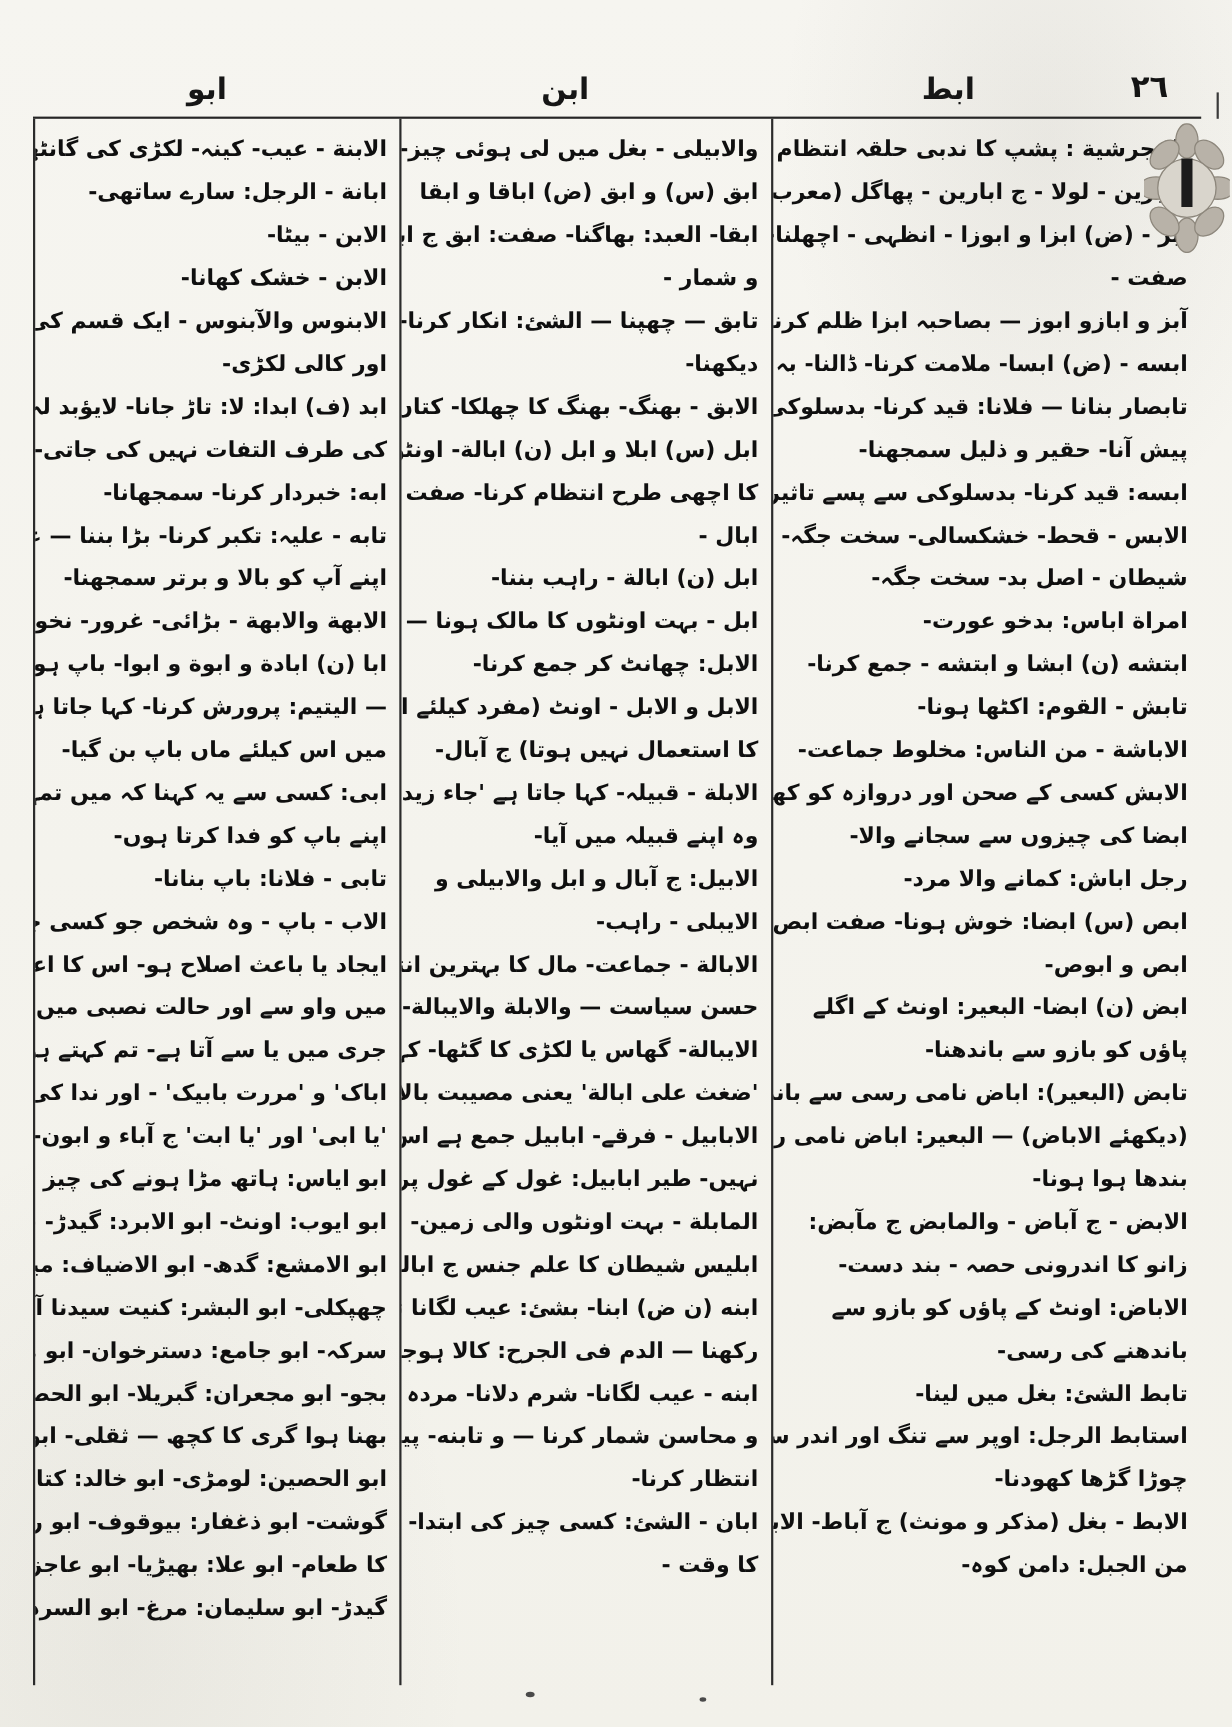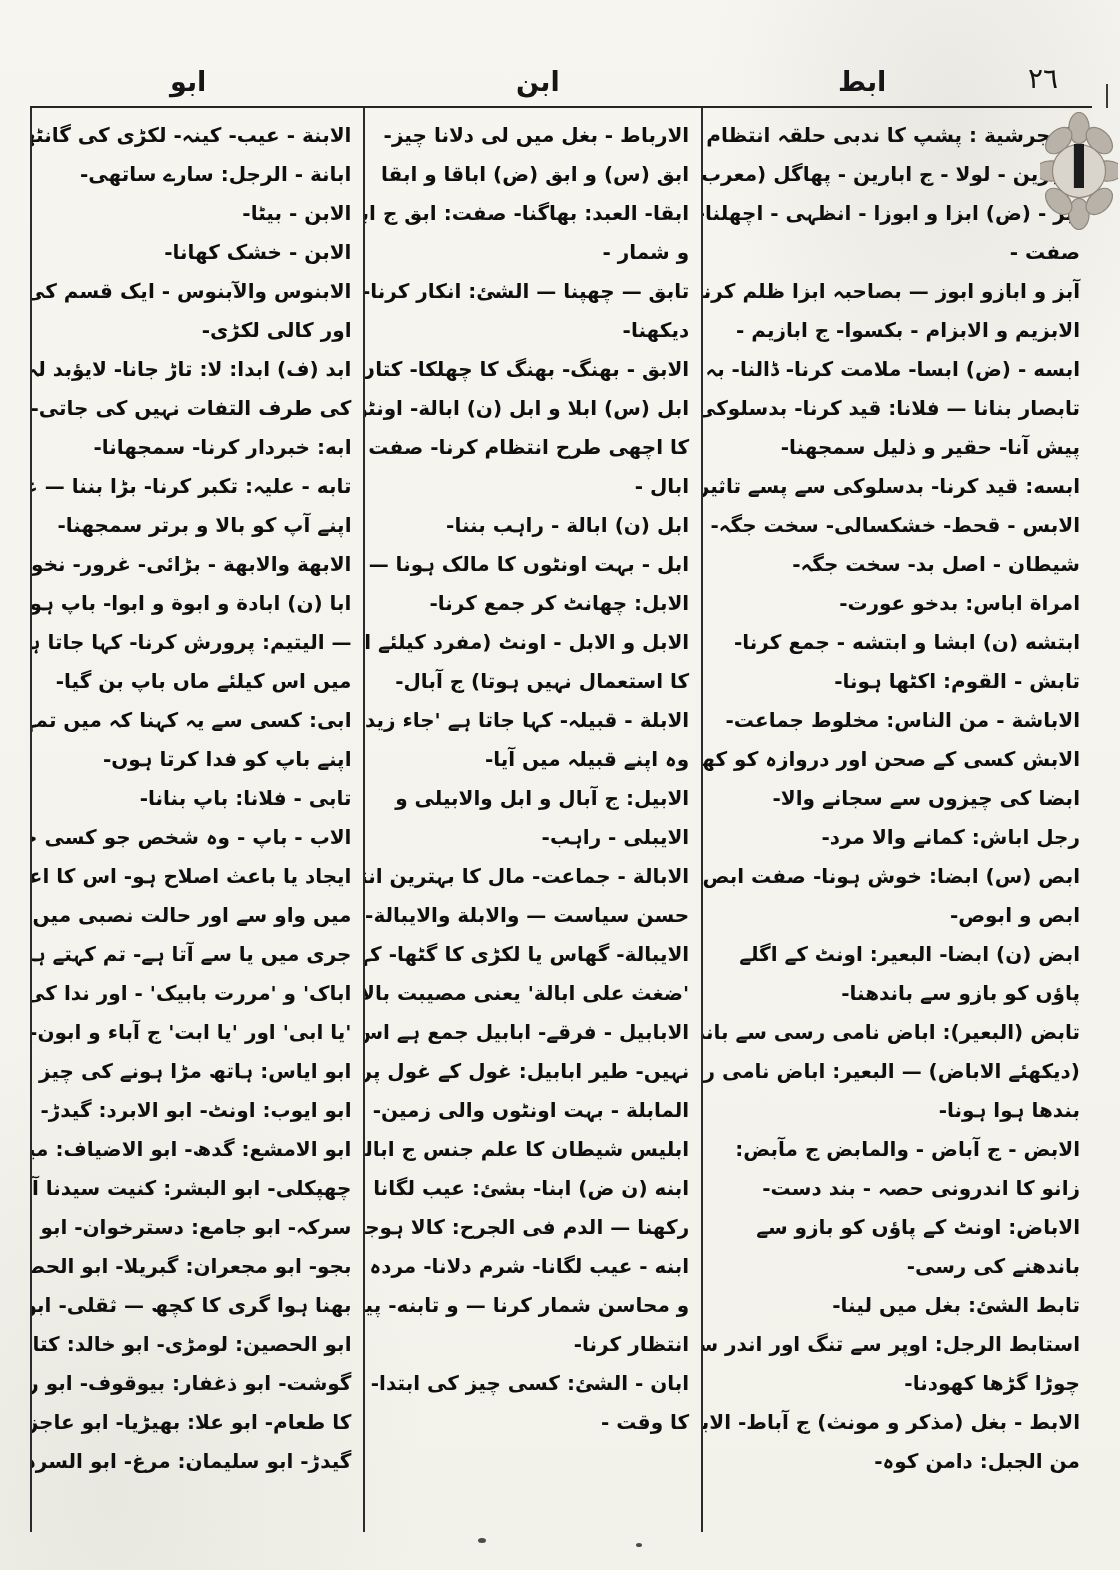--- a/index.html
+++ b/index.html
@@ -24,28 +24,28 @@
   }
   .header-word {
     position: absolute;
     top: 66px;
     font-size: 27px;
     font-weight: bold;
     color: #161616;
     text-align: center;
   }
   .hw-left   { left: 170px; }
-  .hw-center { left: 492px; margin-left: 24px; }
+  .hw-center { left: 492px; }
   .hw-right  { left: 838px; }
   .page-number {
     position: absolute;
     top: 62px;
     left: 1028px;
     font-size: 28px;
-    font-weight: normal;
+    font-weight: bold;
     color: #141414;
   }
   .top-rule {
     position: absolute;
     top: 106px;
     left: 30px;
     width: 1062px;
     height: 2px;
     background: #262626;
   }
@@ -123,21 +123,20 @@
   <div class="top-rule"></div>
   <div class="edge-mark"></div>
 
   <div class="columns">
     <div class="col col-right">
         <div class="line">الابجرشية : پشپ کا ندبی حلقہ انتظام -</div>
         <div class="line">الابرين - لولا - ج ابارين - پھاگل (معرب)</div>
         <div class="line">ابز - (ض) ابزا و ابوزا - انظہی - اچھلنا- کودنا</div>
         <div class="line">صفت -</div>
         <div class="line">آبز و ابازو ابوز — بصاحبہ ابزا ظلم کرنا-</div>
-        <div class="line">الابزيم و الابزام - بکسوا- ج ابازيم -</div>
         <div class="line">ابسه - (ض) ابسا- ملامت کرنا- ڈالنا- بہ</div>
         <div class="line">تابصار بنانا — فلانا: قید کرنا- بدسلوکی سے</div>
         <div class="line">پیش آنا- حقیر و ذلیل سمجھنا-</div>
         <div class="line">ابسه: قید کرنا- بدسلوکی سے پسے تاثیر دلانا</div>
         <div class="line">الابس - قحط- خشکسالی- سخت جگہ- نرکچھوا</div>
         <div class="line">شیطان - اصل بد- سخت جگہ-</div>
         <div class="line">امراة اباس: بدخو عورت-</div>
         <div class="line">ابتشه (ن) ابشا و ابتشه - جمع کرنا-</div>
         <div class="line">تابش - القوم: اکٹھا ہونا-</div>
         <div class="line">الاباشة - من الناس: مخلوط جماعت-</div>
@@ -155,21 +154,21 @@
         <div class="line">زانو کا اندرونی حصہ - بند دست-</div>
         <div class="line">الاباض: اونٹ کے پاؤں کو بازو سے</div>
         <div class="line">باندھنے کی رسی-</div>
         <div class="line">تابط الشئ: بغل میں لینا-</div>
         <div class="line">استابط الرجل: اوپر سے تنگ اور اندر سے</div>
         <div class="line">چوڑا گڑھا کھودنا-</div>
         <div class="line">الابط - بغل (مذکر و مونث) ج آباط- الابط</div>
         <div class="line">من الجبل: دامن کوہ-</div>
       </div>
     <div class="col col-center">
-        <div class="line">الارباط - بغل میں لی دلانا چیز-</div>
+        <div class="line">والابیلی - بغل میں لی ہوئی چیز-</div>
         <div class="line">ابق (س) و ابق (ض) اباقا و ابقا</div>
         <div class="line">ابقا- العبد: بھاگنا- صفت: ابق ج ابق</div>
         <div class="line">و شمار -</div>
         <div class="line">تابق — چھپنا — الشئ: انکار کرنا- اوپرا</div>
         <div class="line">دیکھنا-</div>
         <div class="line">الابق - بھنگ- بھنگ کا چھلکا- کتاں-</div>
         <div class="line">ابل (س) ابلا و ابل (ن) ابالة- اونٹوں</div>
         <div class="line">کا اچھی طرح انتظام کرنا- صفت ابل و آبل ج</div>
         <div class="line">ابال -</div>
         <div class="line">ابل (ن) ابالة - راہب بننا-</div>

